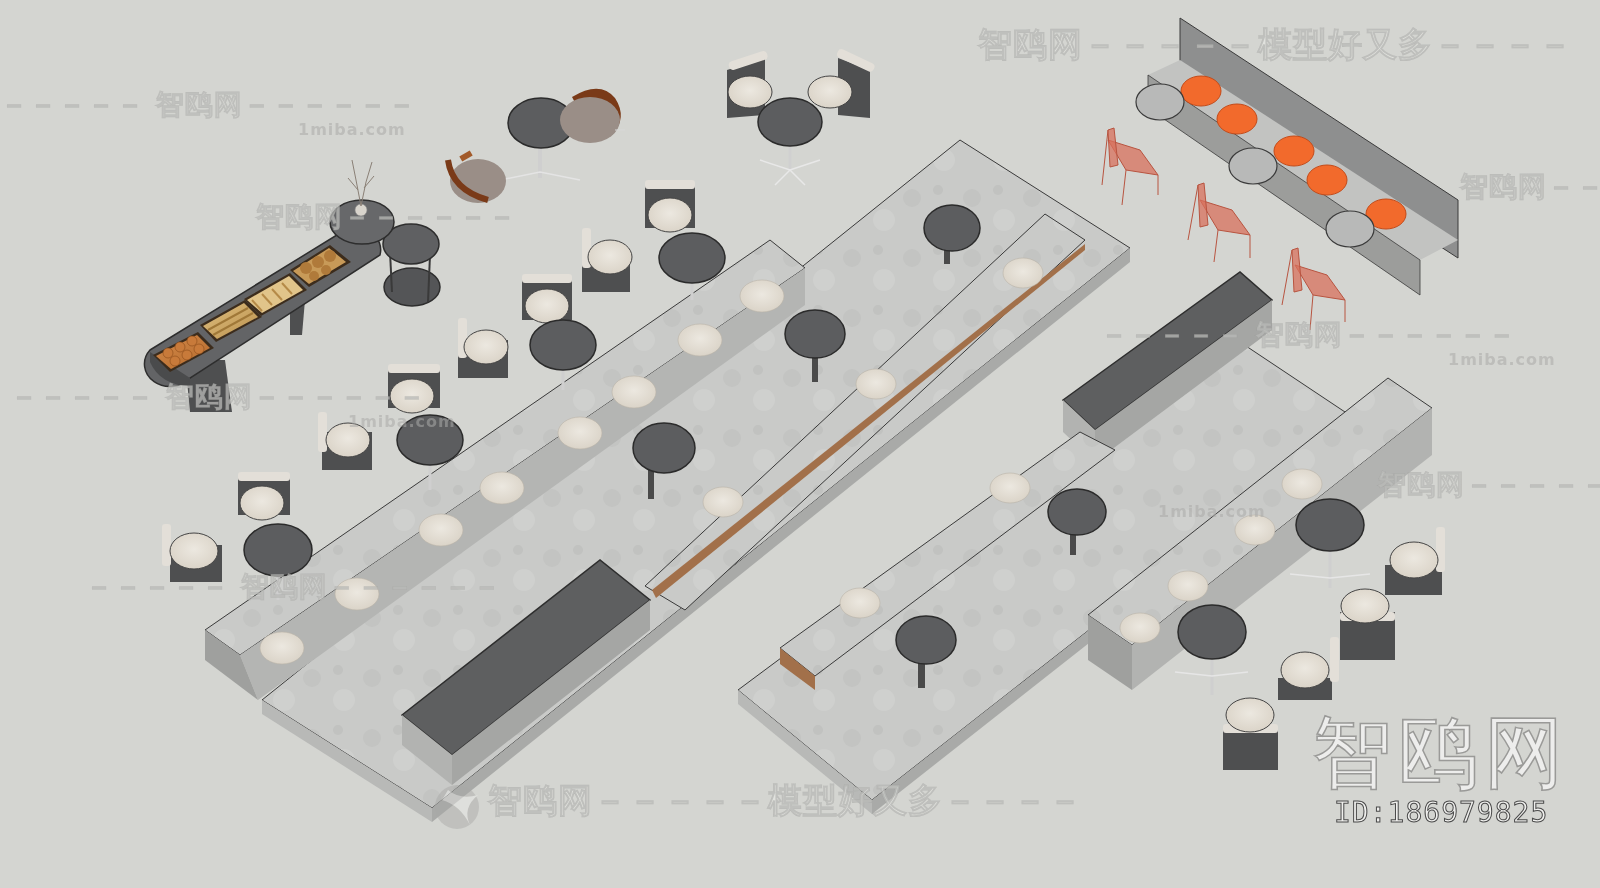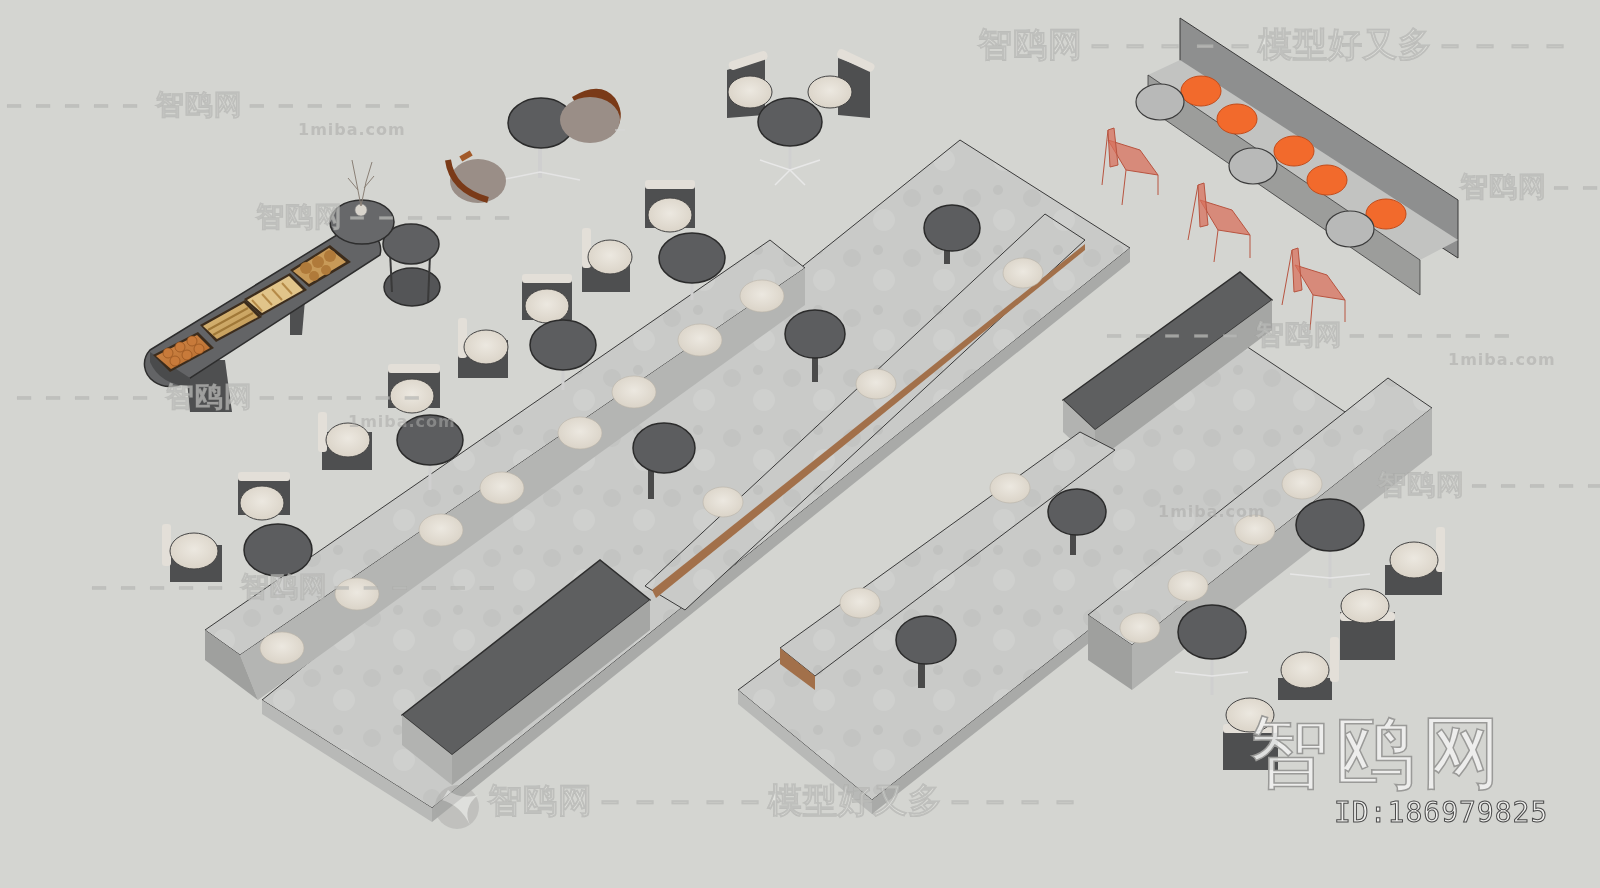--- a/index.html
+++ b/index.html
@@ -2,21 +2,21 @@
 <html><head>
 <meta charset="utf-8">
 <style>
   html, body { margin:0; padding:0; }
   body { width:1600px; height:888px; background:#d4d5d1; overflow:hidden; position:relative;
          font-family:"DejaVu Sans", sans-serif; }
   #scene { position:absolute; left:0; top:0; width:1600px; height:888px; }
   .wm { position:absolute; white-space:nowrap; color:rgba(235,236,233,0.55);
         -webkit-text-stroke:0.8px rgba(150,150,148,0.45); font-weight:bold; letter-spacing:1px; pointer-events:none; }
   .wm-site { color:rgba(170,170,168,0.55); -webkit-text-stroke:0; font-family:"DejaVu Sans", sans-serif; font-weight:bold;margin-top:28px; }
-  .wm-big { position:absolute; left:1249px; top:700px; font-size:80px; color:rgba(240,240,238,0.9);
+  .wm-big { position:absolute; left:1312px; top:700px; font-size:80px; color:rgba(240,240,238,0.9);
             -webkit-text-stroke:1.5px #9a9a98; letter-spacing:6px; white-space:nowrap; }
   .wm-id { position:absolute; left:1334px; top:796px; font-size:28px; color:rgba(240,240,238,0.95);
            -webkit-text-stroke:1px #4a4a4a; font-family:"DejaVu Sans Mono", monospace; letter-spacing:1px; white-space:nowrap;text-align:right; }
 </style>
 </head>
 <body>
 
 <svg id="scene" viewBox="0 0 1600 888" xmlns="http://www.w3.org/2000/svg">
   <defs>
     <pattern id="conc" width="60" height="60" patternUnits="userSpaceOnUse">

